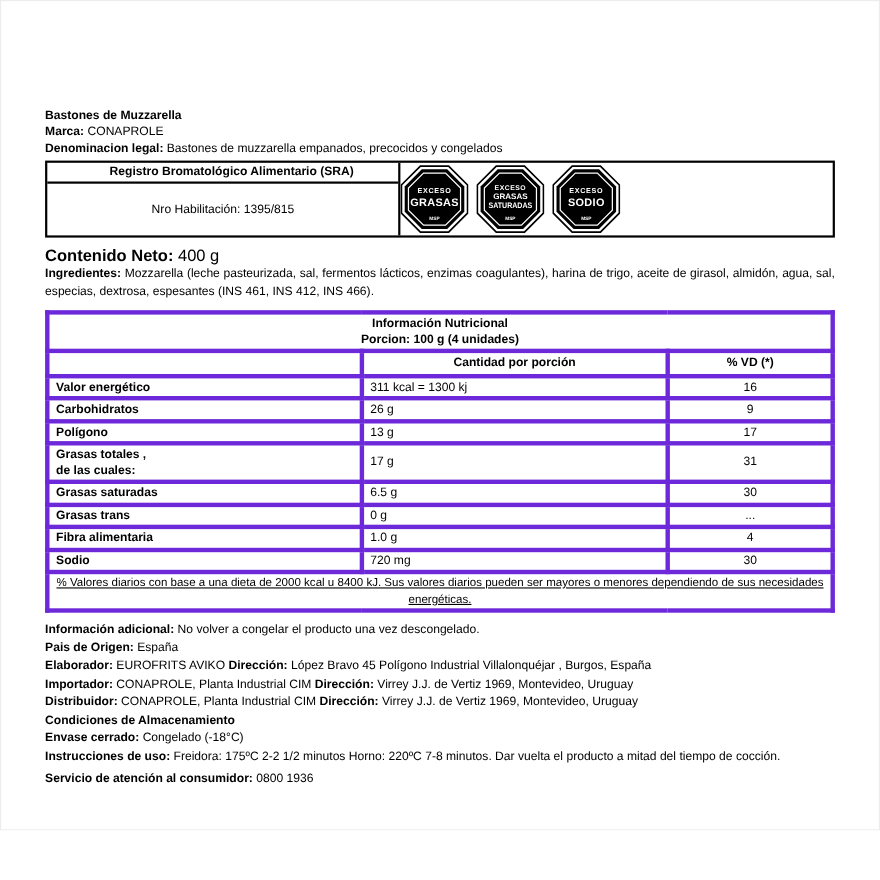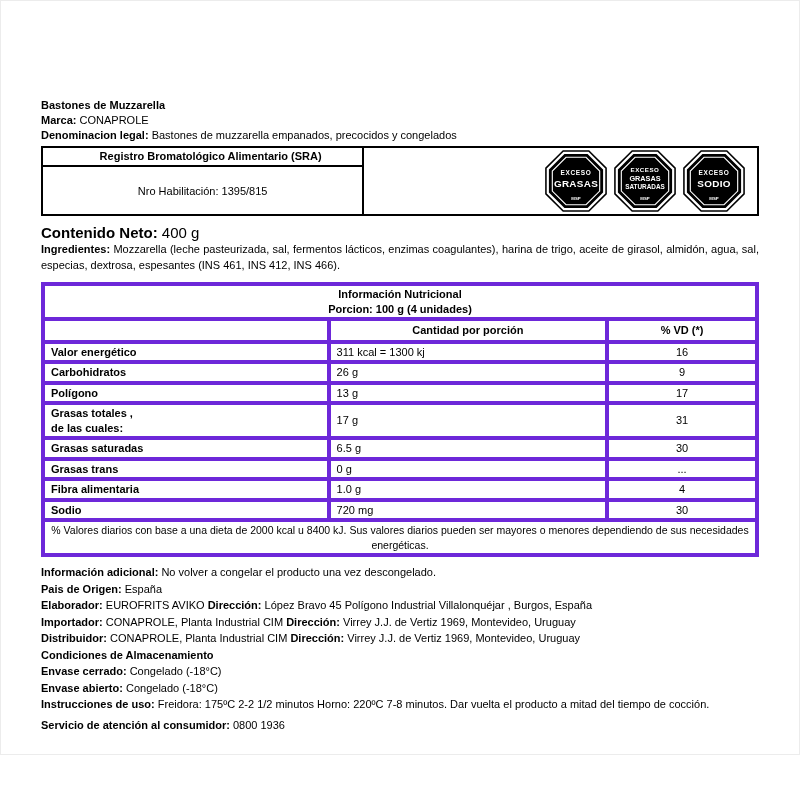--- a/index.html
+++ b/index.html
@@ -34,21 +34,21 @@
     border-bottom: 2px solid #000;
     font-weight: bold; font-size: 11px;
     text-align: center; padding: 2px 0 3px 16px;
   }
   .registro-body {
     flex: 1; display: flex; align-items: center; justify-content: center;
     font-size: 11px;
   }
   .registro-right {
     flex: 1;
-    display: flex; align-items: center; justify-content: flex-end;
+    display: flex; align-items: center; justify-content: flex-start;
     gap: 7px; padding-right: 12px;
   }
   .seal { width: 62px; height: 62px; display: block; }
   .seal text { fill: #fff; font-family: "Liberation Sans", sans-serif; font-weight: bold; }
 
   
   .contenido { margin-top: 9px; font-size: 15px; line-height: 15px; }
   .ingredientes { margin-top: 2px; font-size: 11px; line-height: 15.5px; text-align: justify; }
 
   
@@ -59,21 +59,21 @@
     border: 2px solid #000;
     font-size: 11px;
   }
   table.nutri td { border: 4px solid #6d28d9; padding: 1px 6px; vertical-align: middle; line-height: 14.5px; }
   td.title-cell { text-align: center; font-weight: bold; padding: 3px 6px; }
   tr.cols td { font-weight: bold; text-align: center; padding: 2px 6px; }
   td.c-label { width: 40%; text-align: left; font-weight: bold; }
   td.c-amt { width: 39%; text-align: left; }
   td.c-vd { width: 21%; text-align: center; }
   td.indent { padding-left: 14px; }
-  td.footnote { text-align: center; font-size: 10.5px; font-weight: normal; padding: 2px 4px; }
+  td.footnote { text-align: center; font-size: 10.5px; font-weight: normal; padding: 2px 4px; text-decoration: underline; }
 
   
   .details { margin-top: 7px; }
   .d-line { font-size: 11px; line-height: 16.5px; }
   .d-line.gap-top { margin-top: 4px; }
 </style>
 </head>
 <body>
 
 <div class="page">
@@ -211,23 +211,20 @@
     <div class="d-line">
       <b>Distribuidor:</b><span> CONAPROLE, Planta Industrial CIM </span> <b>Dirección:</b><span> Virrey J.J. de Vertiz 1969, Montevideo, Uruguay</span>
     </div>
     <div class="d-line">
       <b>Condiciones de Almacenamiento</b>
     </div>
     <div class="d-line">
       <b>Envase cerrado:</b><span> Congelado (-18°C)</span>
     </div>
     <div class="d-line">
-      <b>Envase abierto:</b><span> Congelado (-18°C)</span>
-    </div>
-    <div class="d-line">
       <b>Instrucciones de uso:</b><span> Freidora: 175ºC 2-2 1/2 minutos Horno: 220ºC 7-8 minutos. Dar vuelta el producto a mitad del tiempo de cocción.</span>
     </div>
     <div class="d-line gap-top">
       <b>Servicio de atención al consumidor:</b><span> 0800 1936</span>
     </div>
   </div>
 
 </div>
 
 </body></html>

